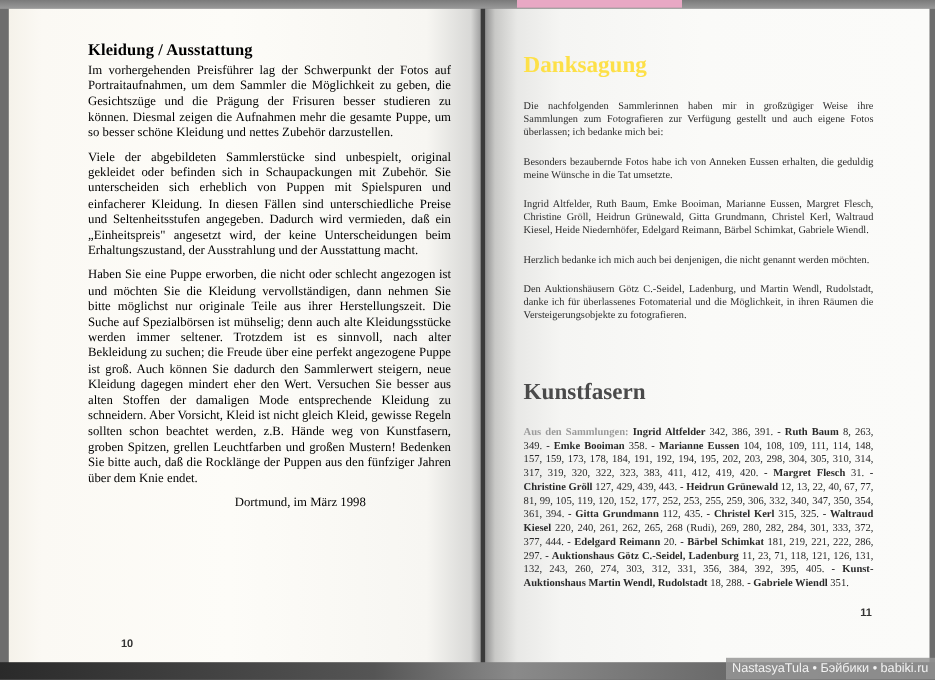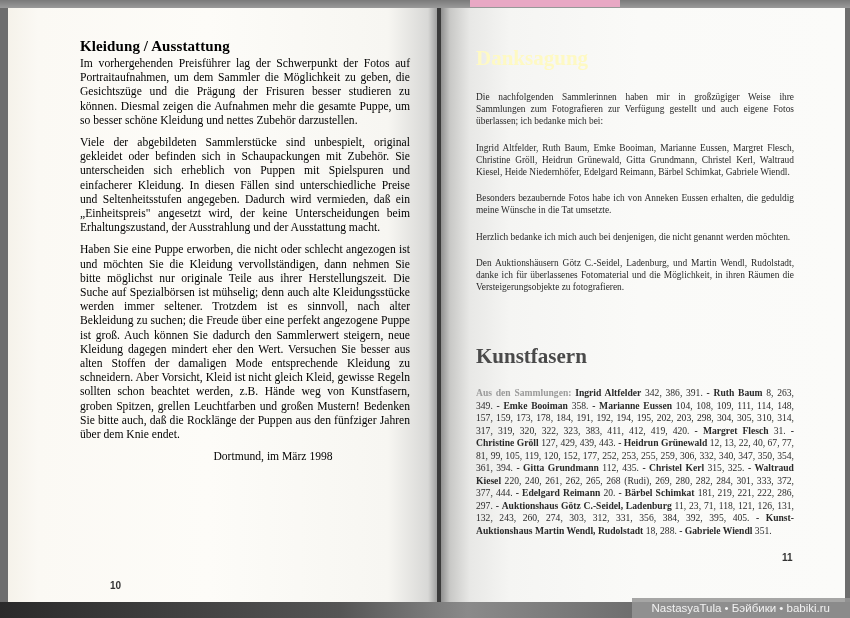--- a/index.html
+++ b/index.html
@@ -21,35 +21,35 @@
     background:linear-gradient(to right,#8a8a8a 0px,#c8c8c6 10px,#e8e8e6 30px,#f5f5f3 70px,#fafaf8 200px,#fbfbf9 400px); }
   .gutter { position:absolute; left:437px; top:8px; width:4px; height:595px; background:#3a3a3a; }
 
   .left-content { position:absolute; left:80px; top:38px; width:330px; }
   .right-content { position:absolute; left:476px; top:46px; width:318px; }
 
   .h-kleidung { font-weight:bold; font-size:15px; margin:0 0 2px 0; letter-spacing:0.1px; }
   .body-text { font-size:11.6px; line-height:14.2px; text-align:justify; margin:0 0 8px 0; }
   .signoff { font-size:11.6px; margin:6px 0 0 56px;text-align:center; }
 
-  .h-dank { font-weight:bold; font-size:21px; margin:0 0 20px 0; color:#fef9c3; }
+  .h-dank { font-weight:bold; font-size:21px; margin:0 0 20px 0; color:#fde047; }
   .rtext { font-size:9.4px; line-height:12.2px; text-align:justify; margin:14px 0 6px 0; color:#2a2a2a; }
 
   .h-foto { font-weight:bold; font-size:21px; color:#4a4a4a; margin:0 0 18px 0; }
   .foto-block { position:absolute; left:476px; top:344px; width:318px; }
   .credits { font-size:9.6px; line-height:12.5px; text-align:justify; color:#2a2a2a; margin:0; }
   .credits b { font-weight:bold; }
   .credits .faded { color:#9a9a9a; }
 
   .pagenum { position:absolute; font-family:"Liberation Sans","DejaVu Sans",sans-serif;
     font-size:10px; font-weight:bold; color:#333; }
   .pn-left { left:110px; top:580px; }
   .pn-right { left:782px; top:552px; }
 
-  .watermark { position:absolute; right:0; bottom:0; height:20px; padding:0 20px;
+  .watermark { position:absolute; right:0; bottom:0; height:20px; padding:0 6px;
     background:rgba(150,150,150,0.85); color:#f2f2f2;
     font-family:"Liberation Sans","DejaVu Sans",sans-serif; font-size:11.5px; line-height:20px; }
 </style>
 </head>
 <body>
 
 <div class="top-strip"></div>
 <div class="pink-strip"></div>
 
 <div class="page page-left"></div>
@@ -60,22 +60,22 @@
   <h2 class="h-kleidung">Kleidung / Ausstattung</h2>
   <p class="body-text">Im vorhergehenden Preisführer lag der Schwerpunkt der Fotos auf Portraitaufnahmen, um dem Sammler die Möglichkeit zu geben, die Gesichtszüge und die Prägung der Frisuren besser studieren zu können. Diesmal zeigen die Aufnahmen mehr die gesamte Puppe, um so besser schöne Kleidung und nettes Zubehör darzustellen.</p>
   <p class="body-text">Viele der abgebildeten Sammlerstücke sind unbespielt, original gekleidet oder befinden sich in Schaupackungen mit Zubehör. Sie unterscheiden sich erheblich von Puppen mit Spielspuren und einfacherer Kleidung. In diesen Fällen sind unterschiedliche Preise und Seltenheitsstufen angegeben. Dadurch wird vermieden, daß ein „Einheitspreis" angesetzt wird, der keine Unterscheidungen beim Erhaltungszustand, der Ausstrahlung und der Ausstattung macht.</p>
   <p class="body-text">Haben Sie eine Puppe erworben, die nicht oder schlecht angezogen ist und möchten Sie die Kleidung vervollständigen, dann nehmen Sie bitte möglichst nur originale Teile aus ihrer Herstellungszeit. Die Suche auf Spezialbörsen ist mühselig; denn auch alte Kleidungsstücke werden immer seltener. Trotzdem ist es sinnvoll, nach alter Bekleidung zu suchen; die Freude über eine perfekt angezogene Puppe ist groß. Auch können Sie dadurch den Sammlerwert steigern, neue Kleidung dagegen mindert eher den Wert. Versuchen Sie besser aus alten Stoffen der damaligen Mode entsprechende Kleidung zu schneidern. Aber Vorsicht, Kleid ist nicht gleich Kleid, gewisse Regeln sollten schon beachtet werden, z.B. Hände weg von Kunstfasern, groben Spitzen, grellen Leuchtfarben und großen Mustern! Bedenken Sie bitte auch, daß die Rocklänge der Puppen aus den fünfziger Jahren über dem Knie endet.</p>
   <p class="signoff">Dortmund, im März 1998</p>
 </div>
 
 <div class="right-content">
   <h2 class="h-dank">Danksagung</h2>
   <p class="rtext">Die nachfolgenden Sammlerinnen haben mir in großzügiger Weise ihre Sammlungen zum Fotografieren zur Verfügung gestellt und auch eigene Fotos überlassen; ich bedanke mich bei:</p>
+  <p class="rtext">Besonders bezaubernde Fotos habe ich von Anneken Eussen erhalten, die geduldig meine Wünsche in die Tat umsetzte.</p>
   <p class="rtext">Ingrid Altfelder, Ruth Baum, Emke Booiman, Marianne Eussen, Margret Flesch, Christine Gröll, Heidrun Grünewald, Gitta Grundmann, Christel Kerl, Waltraud Kiesel, Heide Niedernhöfer, Edelgard Reimann, Bärbel Schimkat, Gabriele Wiendl.</p>
-  <p class="rtext">Besonders bezaubernde Fotos habe ich von Anneken Eussen erhalten, die geduldig meine Wünsche in die Tat umsetzte.</p>
   <p class="rtext">Herzlich bedanke ich mich auch bei denjenigen, die nicht genannt werden möchten.</p>
   <p class="rtext">Den Auktionshäusern Götz C.-Seidel, Ladenburg, und Martin Wendl, Rudolstadt, danke ich für überlassenes Fotomaterial und die Möglichkeit, in ihren Räumen die Versteigerungsobjekte zu fotografieren.</p>
 </div>
 
 <div class="foto-block">
   <h2 class="h-foto">Kunstfasern</h2>
   <p class="credits">
     <b class="faded">Aus den Sammlungen:</b>
     <b>Ingrid Altfelder</b>
     <span>342, 386, 391.</span>

